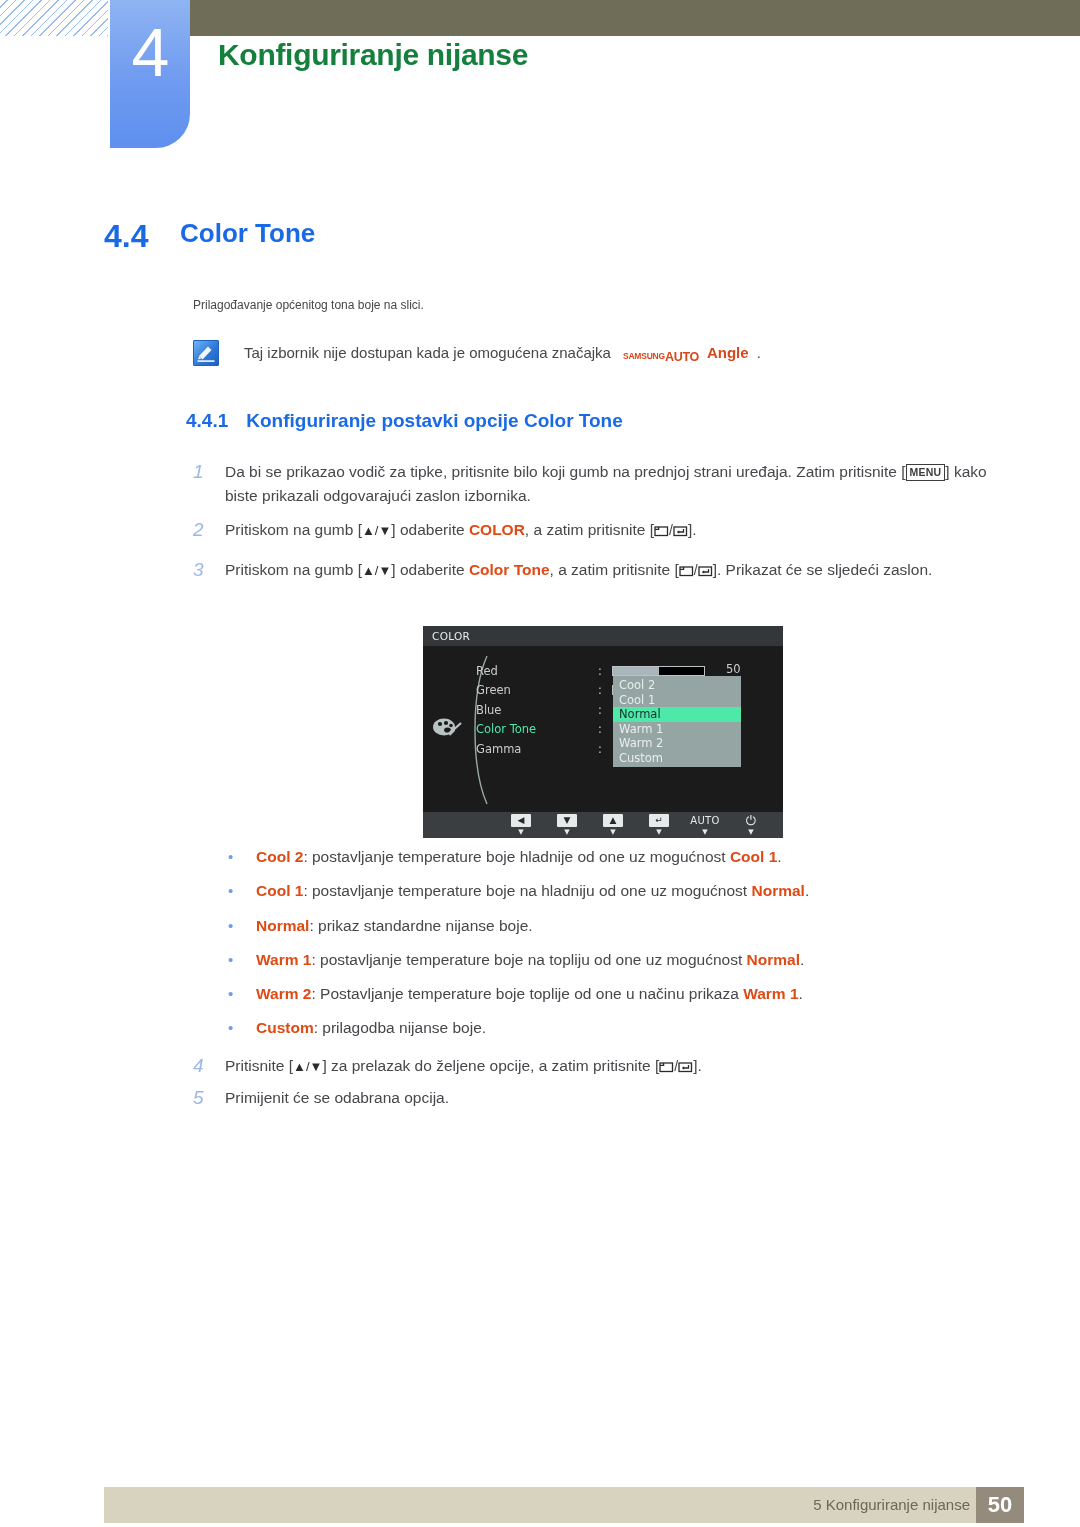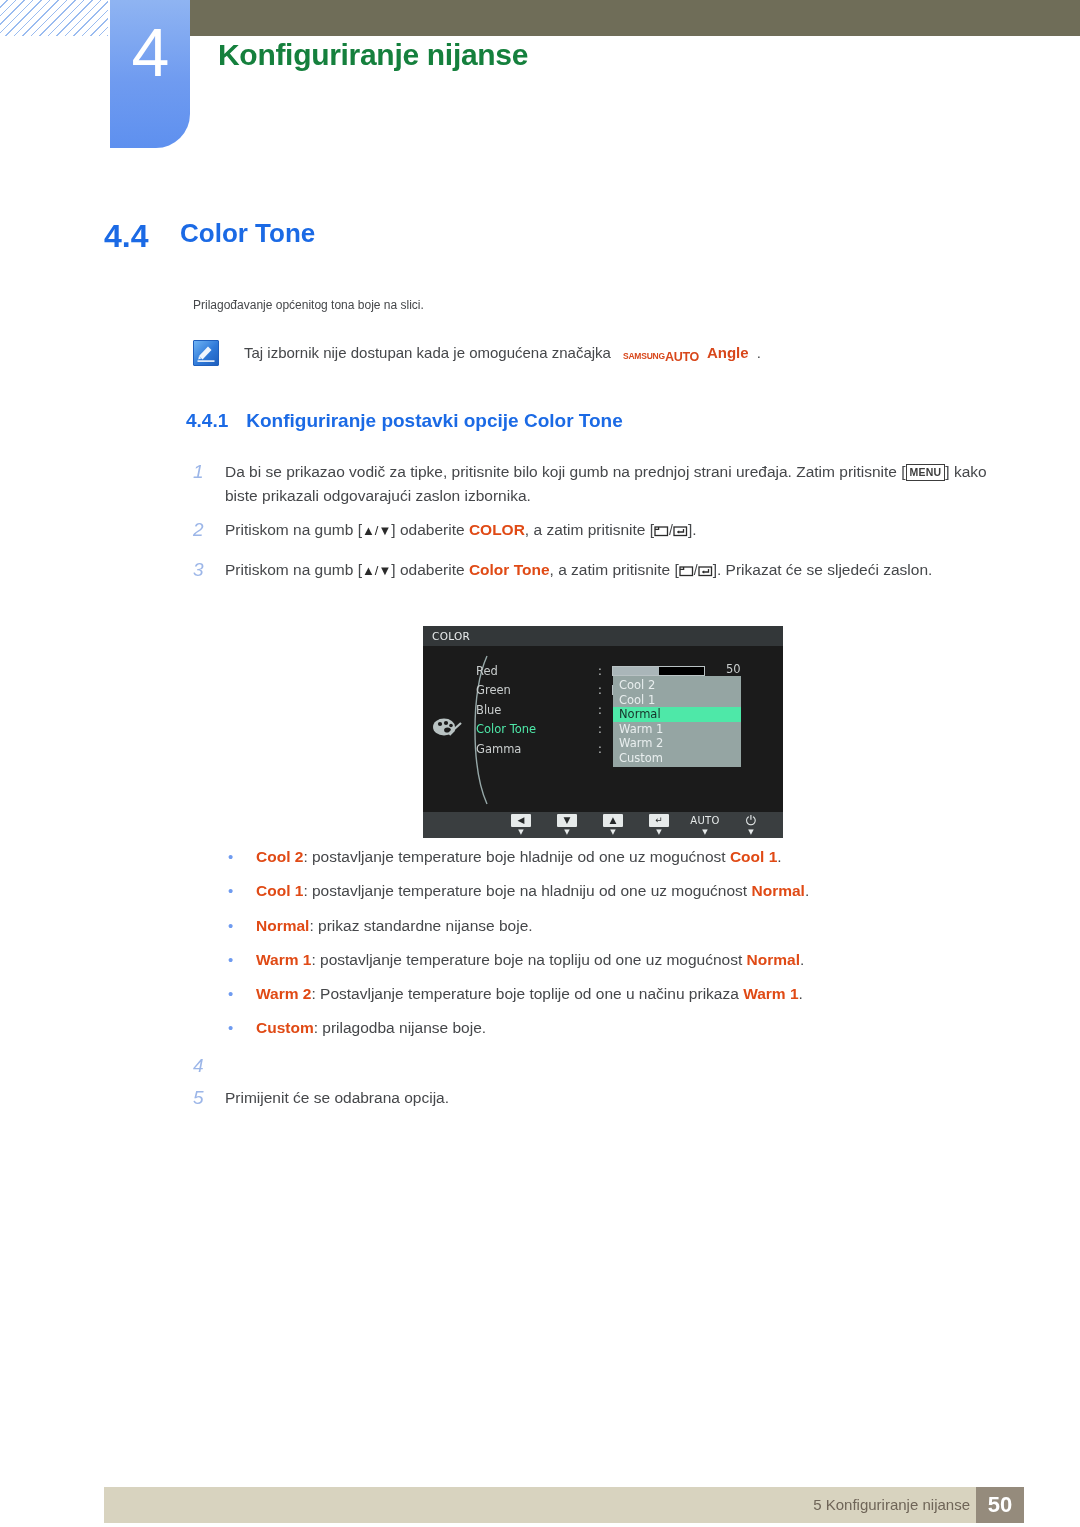--- a/index.html
+++ b/index.html
@@ -537,20 +537,30 @@
   <span><span class="kw">Warm 2</span><span>: </span><span>Postavljanje temperature boje toplije od one u načinu prikaza </span><span class="kw">Warm 1</span><span>.</span></span>
 </div>
 
 <div class="bullet" style="top:1019px;">
   <span class="dot">•</span>
   <span><span class="kw">Custom</span><span>: </span><span>prilagodba nijanse boje.</span></span>
 </div>
 
 <div class="step" style="left:193px; top:1054px; width:830px;">
   <span class="idx">4</span>
+  <span class="body">
+    <span>Pritisnite [</span><span class="gl arrow-ud">▲/▼</span><span>] za prelazak do željene opcije, a zatim pritisnite [</span><span><svg class="ico" width="15" height="12" viewBox="0 0 15 12">
+          <rect x="1" y="2" width="12.5" height="8.5" fill="none" stroke="#2b2b2b" stroke-width="1.3"></rect>
+          <path d="M1 4.3 L4.6 4.3 L4.6 2" fill="none" stroke="#2b2b2b" stroke-width="1.3"></path>
+        </svg><span style="font-size:14px;">/</span><svg class="ico" width="15" height="12" viewBox="0 0 15 12">
+          <rect x="1" y="2" width="12.5" height="8.5" fill="none" stroke="#2b2b2b" stroke-width="1.3"></rect>
+          <path d="M10.5 4 L10.5 7 L4.6 7" fill="none" stroke="#2b2b2b" stroke-width="1.3"></path>
+          <path d="M6.2 5.3 L4 7 L6.2 8.7 Z" fill="#2b2b2b"></path>
+        </svg></span><span>].</span>
+  </span>
 </div>
 
 <div class="step" style="left:193px; top:1086px; width:830px;">
   <span class="idx">5</span>
   <span class="body">Primijenit će se odabrana opcija.</span>
 </div>
 
 <div class="footer-bar"></div>
 <div class="footer-text">5 Konfiguriranje nijanse</div>
 <div class="footer-page">50</div>

